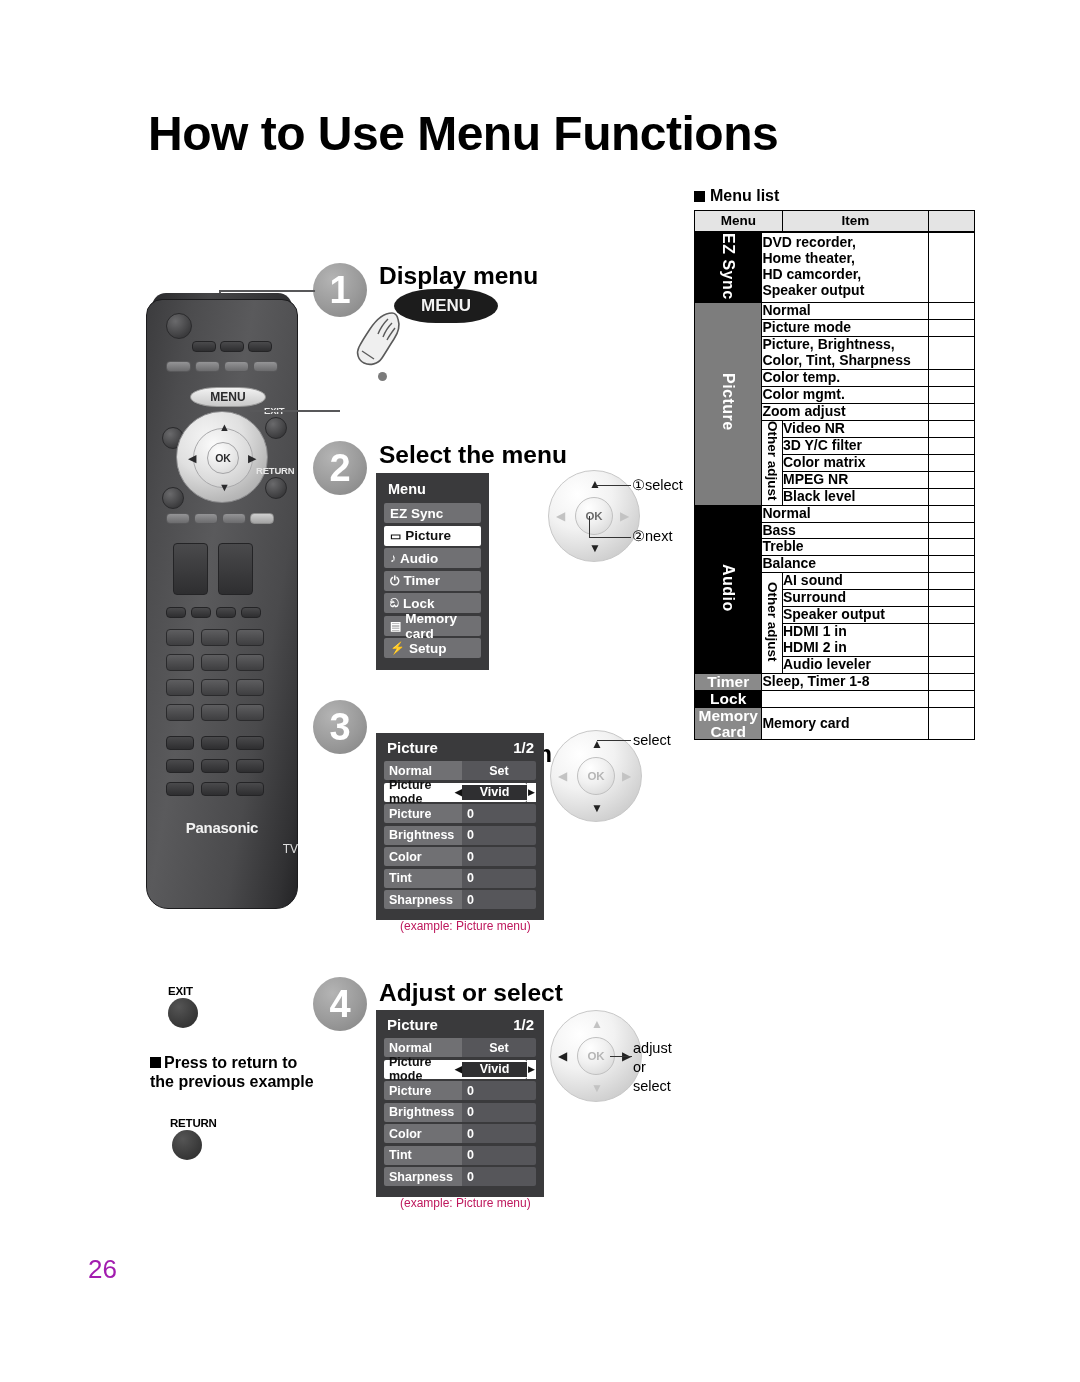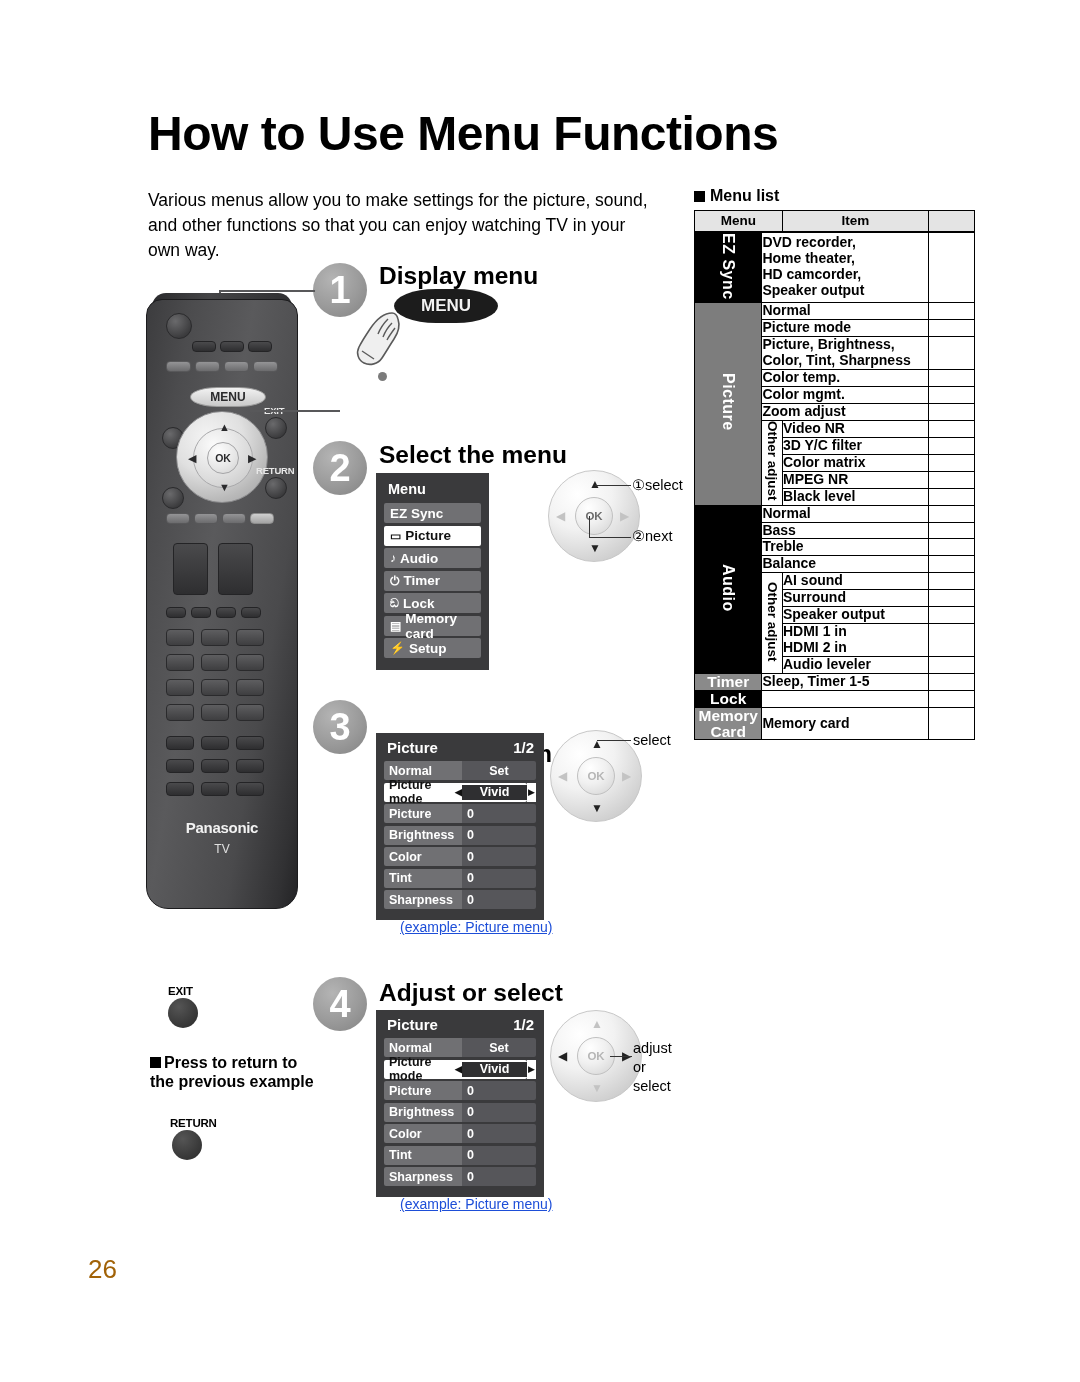--- a/index.html
+++ b/index.html
@@ -189,23 +189,22 @@
     border: 2px solid #ffffff; border-left:none; border-right:none;
   }
   .posd-row.sel .arr {
     font-size: 9px; line-height:1;
   }
   .posd-row.sel .cap {
     background:#ffffff; width: 9px; display:flex; align-items:center; justify-content:center;
     color:#111; font-size: 9px;
   }
   .osd-caption {
-    position: absolute; font-size: 14px; color: #1d4ed8;
+    position: absolute; font-size: 12px; color: #be185d;
     white-space: nowrap;
-    text-decoration: underline;
   }
 
   
   .wheel { position: absolute; width: 92px; height: 92px; }
   .wheel .ring {
     position:absolute; inset:0; border-radius:50%;
     background: radial-gradient(circle at 32% 26%, #ffffff 0%, #f2f2f2 38%, #d8d8d8 68%, #bdbdbd 100%);
     border: 1px solid #c8c8c8;
   }
   .wheel .hub {
@@ -297,37 +296,36 @@
     font-size:10.5px; font-weight:bold; color:#2a2a2c;
   }
   .rdpad .a { position:absolute; font-size:11px; color:#2a2a2c; line-height:1;}
   .rlabel { position:absolute; font-size:9.5px; font-weight:bold; color:#e8e8e8; letter-spacing:-0.2px;}
   .rbrand {
     position:absolute; left:0; right:0; text-align:center;
     font-size: 15px; font-weight: bold; color:#f2f2f2;
     letter-spacing:-0.3px;
   }
   .rtv {
-    position:absolute; left:0; right:0; text-align:center;
+    position:absolute; left:0; right:0; text-align:right;
     font-size: 12px; color:#e0e0e0;
   }
 
   .pagenum {
     position:absolute; left:88px; top:1254px;
-    font-size: 26px; color:#a16207;
+    font-size: 26px; color:#a21caf;
   }
 </style>
 </head>
 <body>
 
 <div class="page">
 
   <div class="page-title">How to Use Menu Functions</div>
 
-  <div class="intro">Various menus allow you to make settings for the picture, sound, and other functions so that you can enjoy watching TV in your own way.</div>
 
   <div class="menulist-head">
     <span class="sqbullet"></span>
     <span>Menu list</span>
   </div>
 
   <table class="menutable">
     <thead>
       <tr>
         <th class="col-menu" colspan="2">Menu</th>
@@ -472,21 +470,21 @@
           </td>
           <td class="pgcell">&nbsp;</td>
         </tr>
         <tr>
           <td class="catcell cat-timer" rowspan="1" colspan="1">
             <div class="cat-horiz">
               <div>Timer</div>
             </div>
           </td>
           <td class="itemcell" colspan="2">
-            <div>Sleep, Timer 1-5</div>
+            <div>Sleep, Timer 1-8</div>
           </td>
           <td class="pgcell">&nbsp;</td>
         </tr>
         <tr>
           <td class="catcell cat-lock" rowspan="1" colspan="1">
             <div class="cat-horiz">
               <div>Lock</div>
             </div>
           </td>
           <td class="itemcell" colspan="2">

